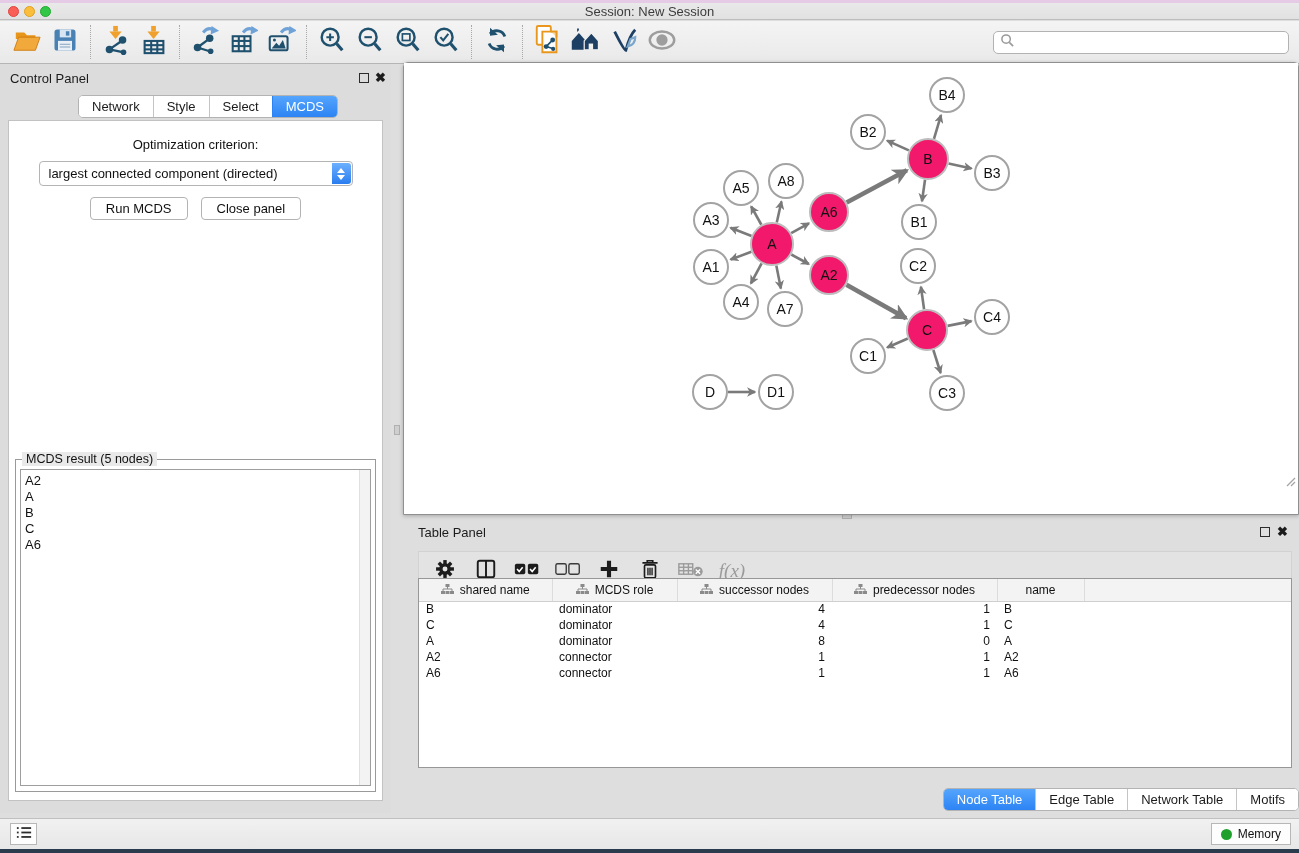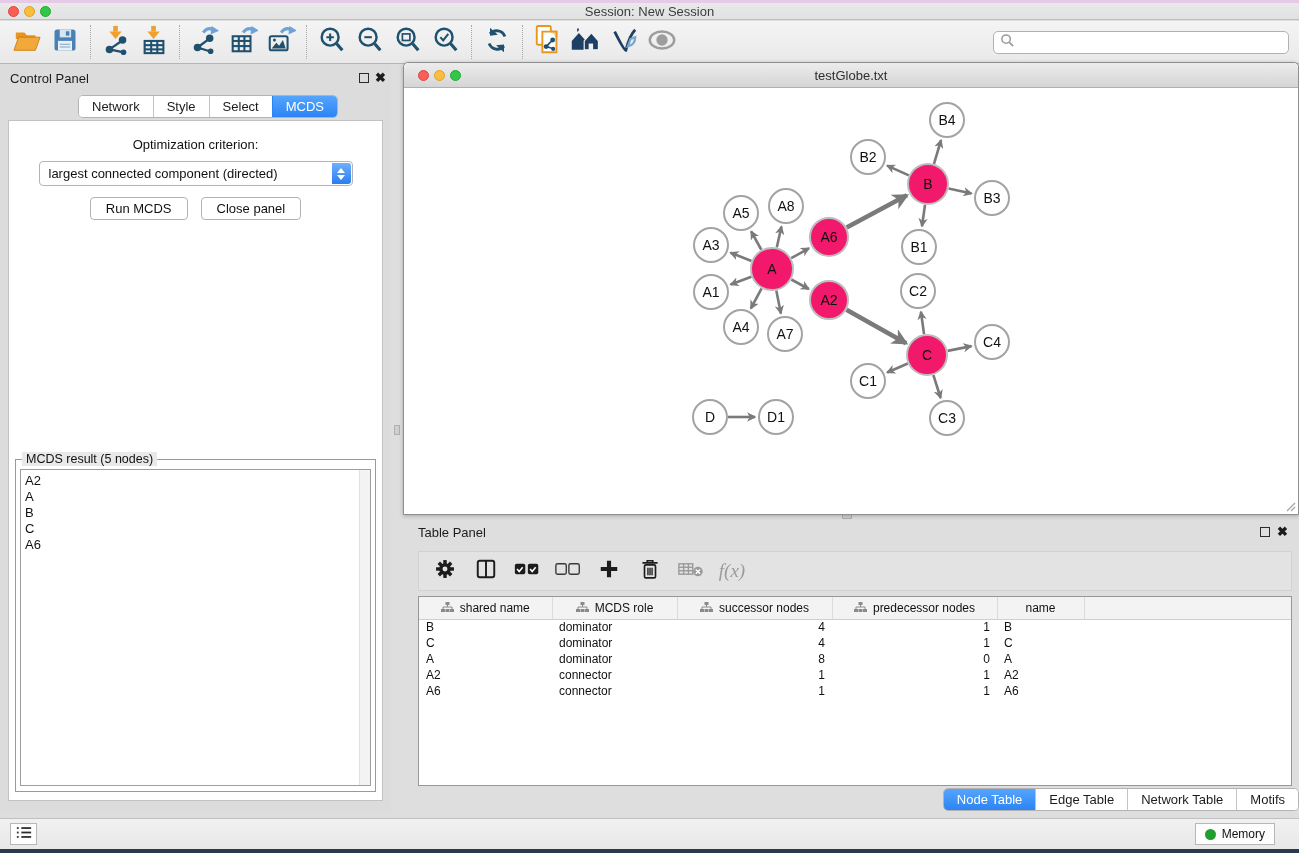--- a/index.html
+++ b/index.html
@@ -70,37 +70,37 @@
   .nw-title { position:absolute; left:0; right:0; top:5px; text-align:center; font-size:13px; color:#2f2f2f; }
   .nw-content { position:relative; width:894px; height:426px; background:#fff; }
   .resize-grip { position:absolute; right:2px; bottom:2px; width:12px; height:12px; }
 
   
   .table-panel { position:absolute; left:403px; top:518px; width:896px; height:296px; }
   .tp-toolbar { position:absolute; left:15px; right:7px; top:33px; height:40px; background:#e3e3e3;
     border:1px solid #d2d2d2; display:flex; align-items:center; padding-left:14px; gap:17px; }
   .tp-icon { width:24px; height:26px; display:flex; align-items:center; justify-content:center; cursor:default;}
   .fx { font-family:"Liberation Serif", serif; font-style:italic; color:#9a9a9a; font-size:19px; }
-  .tp-table-wrap { position:absolute; left:15px; right:7px; top:78px; height:190px; background:#fff;
+  .tp-table-wrap { position:absolute; left:15px; right:7px; top:60px; height:190px; background:#fff;
     border:1px solid #979797; overflow:hidden; }
   table.ntable { border-collapse:collapse; table-layout:fixed; width:100%; }
   table.ntable th { height:22px; background:#f3f3f3; border-bottom:1px solid #cfcfcf; border-right:1px solid #dcdcdc;
     font-size:12px; font-weight:normal; color:#111; text-align:center; position:relative; }
   table.ntable th .hicon { display:inline-block; vertical-align:-1px; margin-right:6px; }
   table.ntable td { height:16px; font-size:12px; color:#111; padding:0 7px; white-space:nowrap; overflow:hidden;}
   td.num { text-align:right; }
   .tp-tabs { position:absolute; left:0; right:0; top:270px; display:flex; justify-content:flex-end; }
   .tp-tabs .bar { display:inline-flex; border:1px solid #b3b3b3; border-radius:5px; overflow:hidden; background:#fff; height:23px;}
 
   
   .statusbar { position:absolute; left:0; top:818px; width:1299px; height:31px;
     background:linear-gradient(#f1f1f1,#e7e7e7); border-top:1px solid #c0c0c0; }
   .status-menu-button { position:absolute; left:10px; top:4px; width:27px; height:22px; background:#fdfdfd;
     border:1px solid #b7b7b7; display:flex; align-items:center; justify-content:center; }
-  .memory-button { position:absolute; right:24px; top:4px; height:22px; background:#fdfdfd;
+  .memory-button { position:absolute; right:8px; top:4px; height:22px; background:#fdfdfd;
     border:1px solid #b7b7b7; display:flex; align-items:center; gap:6px; padding:0 9px; font-size:12px; color:#111;}
   .memory-dot { width:11px; height:11px; border-radius:50%; background:#1fa02c; }
   .bottom-strip { position:absolute; left:0; top:849px; width:1299px; height:4px; background:#2a3b4d; }
 
   .divider-handle-v { position:absolute; left:394px; top:425px; width:6px; height:10px; background:#cfcfcf; border:1px solid #b0b0b0;}
   .divider-handle-h { position:absolute; left:842px; top:514px; width:10px; height:5px; background:#cfcfcf; border:1px solid #b0b0b0;}
 </style>
 </head>
 <body>
 
@@ -313,26 +313,20 @@
           <div class="result-scroll"></div>
         </div>
       </div>
     </div>
   </div>
 
   <div class="divider-handle-v"></div>
   <div class="divider-handle-h"></div>
 
   <div class="network-window">
-    <div class="nw-titlebar">
-      <div class="tl red"></div>
-      <div class="tl yellow"></div>
-      <div class="tl green"></div>
-      <div class="nw-title">testGlobe.txt</div>
-    </div>
     <div class="nw-content">
       <svg width="894" height="426" viewBox="0 0 894 426">
           <defs>
             <marker id="arrow" viewBox="0 0 10 10" refX="8.5" refY="5" markerWidth="3.6" markerHeight="3.6" orient="auto" markerUnits="strokeWidth">
               <path d="M0,0 L10,5 L0,10 L2.8,5 z" fill="#7a7a7a"></path>
             </marker>
           </defs>
           <line x1="357.34505057363026" y1="161.7523494233321" x2="347.1706335433529" y2="143.37275736863754" stroke="#7a7a7a" stroke-width="2.6" marker-end="url(#arrow)"></line>
           <line x1="372.77247007201044" y1="159.52388467595304" x2="377.4444603858082" y2="138.499928263863" stroke="#7a7a7a" stroke-width="2.6" marker-end="url(#arrow)"></line>
           <line x1="347.52754906265756" y1="172.94526520498002" x2="326.5418849856451" y2="164.68861048615543" stroke="#7a7a7a" stroke-width="2.6" marker-end="url(#arrow)"></line>

